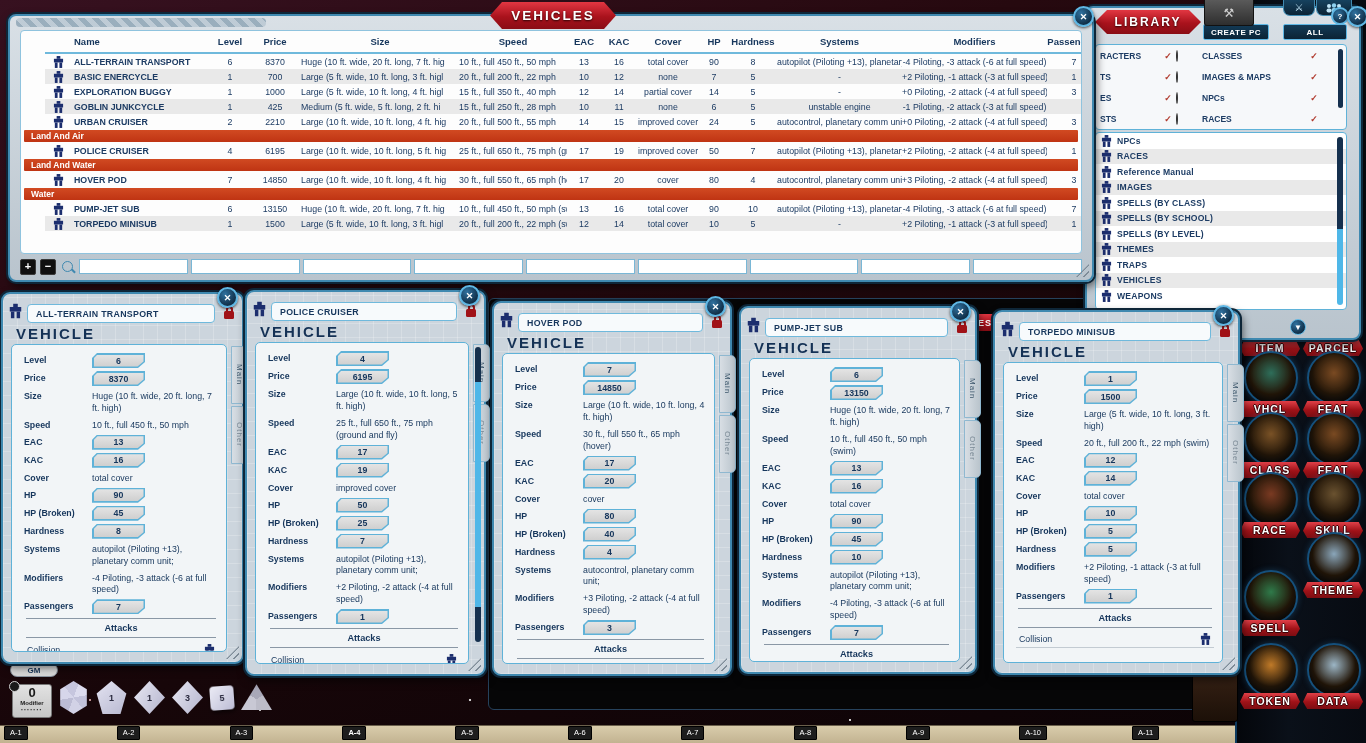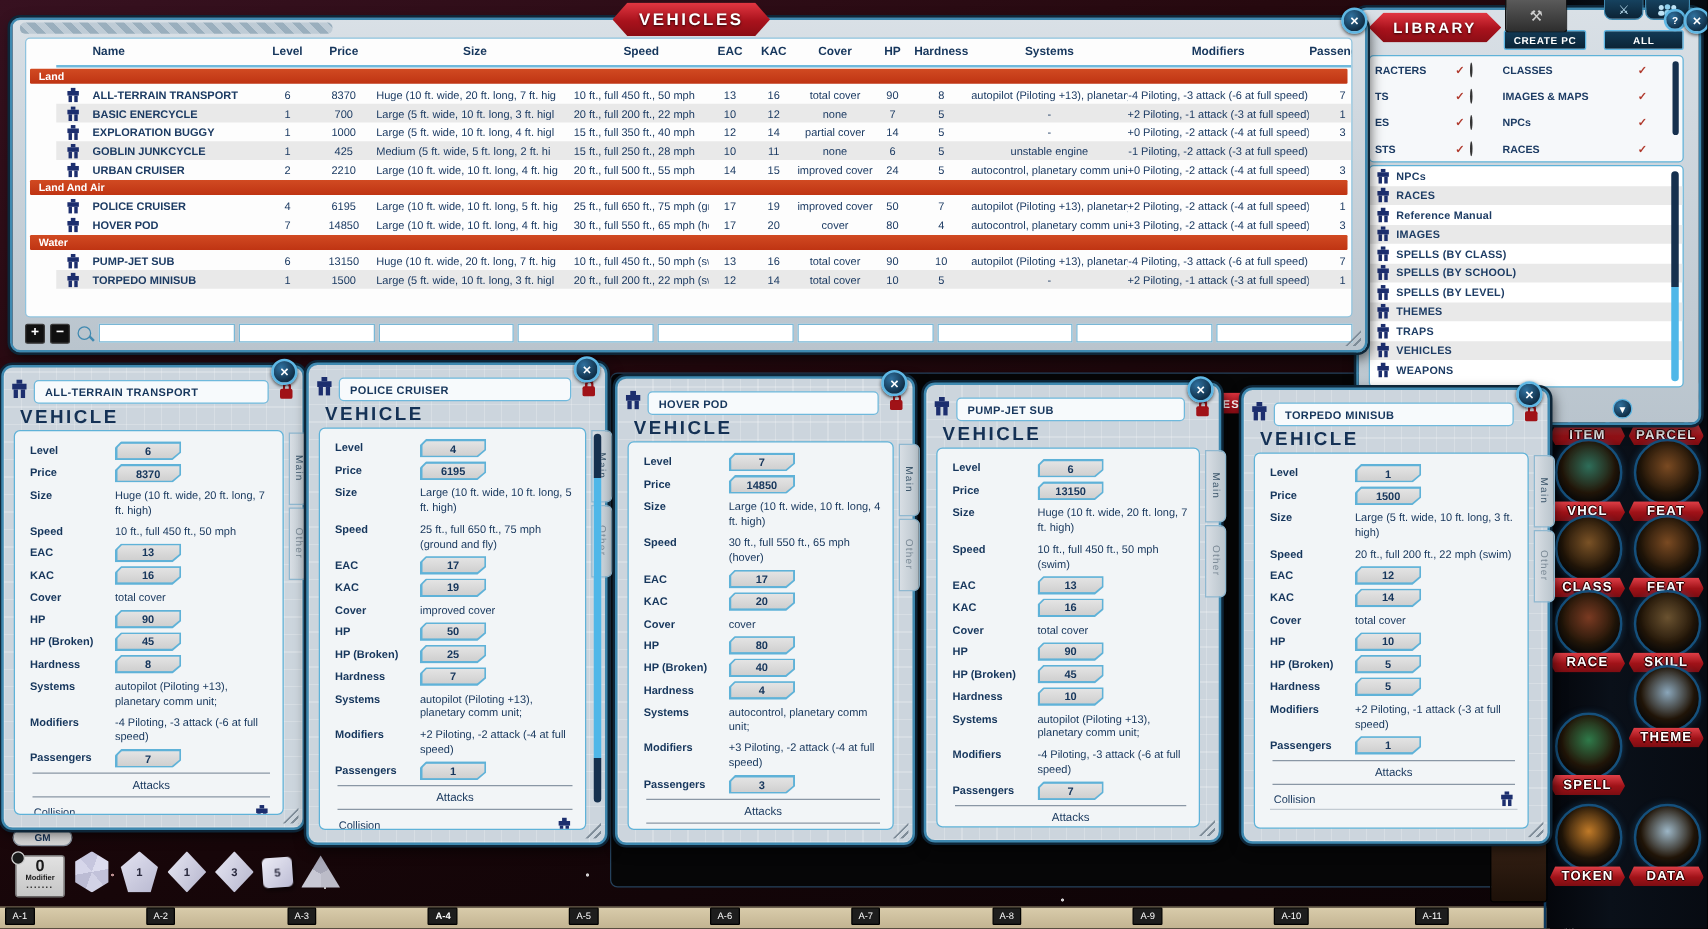--- a/index.html
+++ b/index.html
@@ -66,21 +66,21 @@
   .sheet-heading{position:absolute;left:13px;top:31px;font-size:15px;font-weight:bold;letter-spacing:2px;color:#143155;}
   .vtab{position:absolute;right:-6px;width:15px;height:56px;background:linear-gradient(90deg,#d8dee4,#b9c4cc);border:1px solid #8fb8d0;border-radius:0 5px 5px 0;writing-mode:vertical-rl;font-size:8px;color:#3c566b;display:flex;align-items:center;justify-content:center;letter-spacing:1px;cursor:pointer;}
   .vtab.other{color:#7b8a96;}
   .sheet-panel{position:absolute;left:8px;right:15px;top:50px;bottom:10px;background:#f2f5f7;border:1.5px solid #5fb2d8;border-radius:5px;padding:8px 8px 0 12px;overflow:hidden;font-size:8.8px;color:#16365c;}
   .f-row{display:flex;align-items:flex-start;min-height:14px;margin-bottom:3px;}
   .f-label{width:68px;flex:none;font-weight:bold;padding-top:2px;}
   .f-text{flex:1;padding-top:2px;line-height:1.35;}
   .pill-outer{display:inline-block;background:#5fb2d8;clip-path:polygon(5px 0,100% 0,100% calc(100% - 6px),calc(100% - 7px) 100%,0 100%,0 5px);padding:1.5px;cursor:pointer;}
   .pill-inner{background:linear-gradient(#e4e4e4,#cfcfcf);clip-path:polygon(4px 0,100% 0,100% calc(100% - 5px),calc(100% - 6px) 100%,0 100%,0 4px);min-width:38px;height:12px;display:flex;align-items:center;justify-content:center;font-weight:bold;font-size:8.8px;color:#16365c;padding:0 6px;}
   .sep{border-top:1px solid #8a97a5;margin:4px 2px;}
-  .attacks-title{text-align:center;font-weight:normal;font-size:9.2px;margin:1px 0;}
+  .attacks-title{text-align:center;font-weight:bold;font-size:9.2px;margin:1px 0;}
   .atk-row{display:flex;justify-content:space-between;align-items:center;height:15px;border-bottom:1px solid #c3cbd2;padding:0 3px;cursor:pointer;}
   .v-scroll{position:absolute;right:3px;top:55px;bottom:32px;width:6px;border-radius:3px;background:#cfd8df;}
   .v-thumb{position:absolute;top:0;width:100%;height:100%;border-radius:3px;background:linear-gradient(#15304e 0 12%,#4fb7e8 12% 88%,#15304e 88% 100%);}
   
   #bg-win{position:absolute;left:488px;top:298px;width:752px;height:410px;background:#060607;border:1px solid #26425c;border-radius:6px;z-index:4;}
   #les-frag{position:absolute;left:954px;top:314px;width:38px;height:17px;z-index:22;background:linear-gradient(#e23742,#a9121c 55%,#8a0d15);clip-path:polygon(0 0,calc(100% - 7px) 0,100% 50%,calc(100% - 7px) 100%,0 100%);color:#fff;font-weight:bold;font-size:9px;display:flex;align-items:center;justify-content:flex-end;padding-right:9px;letter-spacing:1px;}
   
   #sidebar{position:absolute;right:0;top:0;width:129px;height:743px;background:linear-gradient(90deg,#04060b,#0a1019 40%,#070b12);border-left:2px solid #0e3a5e;z-index:5;}
   .sb-btn{position:absolute;width:58px;height:66px;cursor:pointer;}
   .sb-circle{position:absolute;left:3px;top:0;width:50px;height:50px;border-radius:50%;border:2px solid #15507c;background:radial-gradient(circle at 50% 40%,var(--tint) 0%,#241709 55%,#0c121a 100%);box-shadow:0 0 6px rgba(40,120,180,.35), inset 0 -4px 8px rgba(0,0,0,.7);}
@@ -350,21 +350,20 @@
           <span class="cell a-c">EAC</span>
           <span class="cell a-c">KAC</span>
           <span class="cell a-c">Cover</span>
           <span class="cell a-c">HP</span>
           <span class="cell a-c">Hardness</span>
           <span class="cell a-c">Systems</span>
           <span class="cell a-c">Modifiers</span>
           <span class="cell a-c">Passengers</span>
         </div>
       <div>
-          <div class="sec-row">Land</div>
           <div class="t-row">
             <span class="cell ic">
               <span class="armor-ico">
                 <svg width="11" height="12" viewBox="0 0 12 13">
                   <rect x="4" y="0" width="4" height="3" fill="#1c2e6e"></rect>
                   <rect x="1" y="3" width="10" height="4" fill="#1c2e6e"></rect>
                   <rect x="2" y="7" width="3" height="6" fill="#1c2e6e"></rect>
                   <rect x="7" y="7" width="3" height="6" fill="#1c2e6e"></rect>
                 </svg>
               </span>
@@ -502,20 +501,21 @@
             <span class="cell a-l">25 ft., full 650 ft., 75 mph (ground an</span>
             <span class="cell a-c">17</span>
             <span class="cell a-c">19</span>
             <span class="cell a-c">improved cover</span>
             <span class="cell a-c">50</span>
             <span class="cell a-c">7</span>
             <span class="cell a-c">autopilot (Piloting +13), planetary co</span>
             <span class="cell a-c">+2 Piloting, -2 attack (-4 at full speed)</span>
             <span class="cell a-c">1</span>
           </div>
+          <div class="sec-row">Land And Water</div>
           <div class="t-row">
             <span class="cell ic">
               <span class="armor-ico">
                 <svg width="11" height="12" viewBox="0 0 12 13">
                   <rect x="4" y="0" width="4" height="3" fill="#1c2e6e"></rect>
                   <rect x="1" y="3" width="10" height="4" fill="#1c2e6e"></rect>
                   <rect x="2" y="7" width="3" height="6" fill="#1c2e6e"></rect>
                   <rect x="7" y="7" width="3" height="6" fill="#1c2e6e"></rect>
                 </svg>
               </span>

